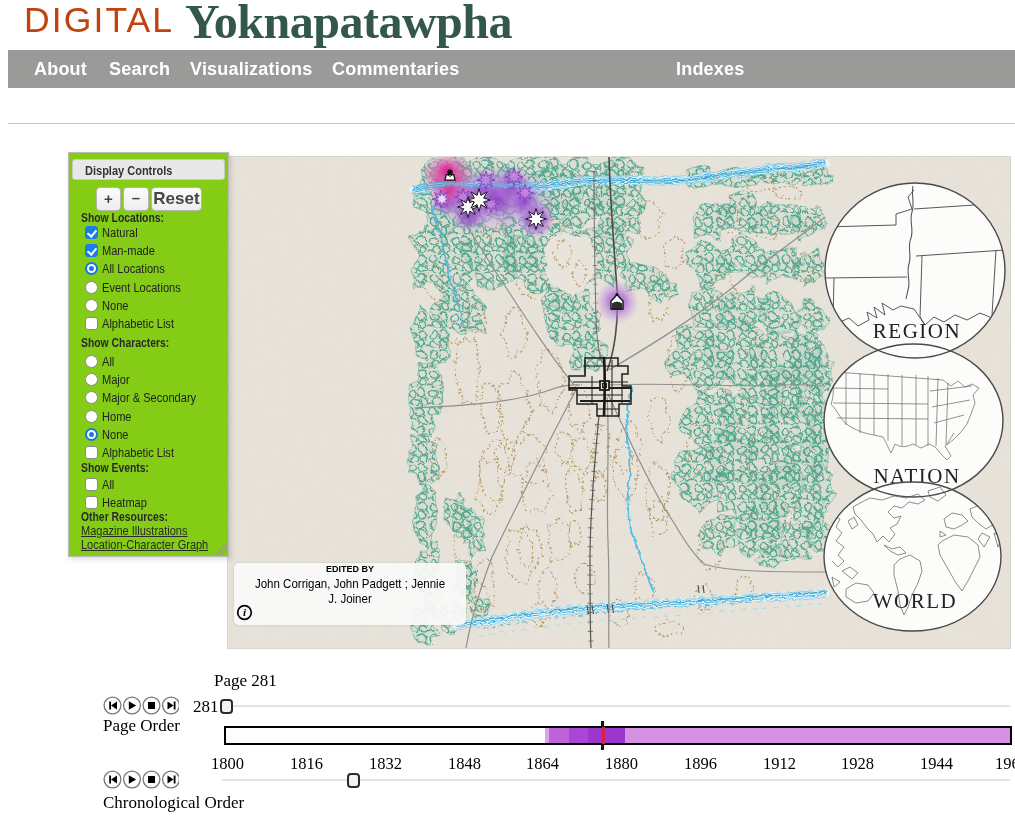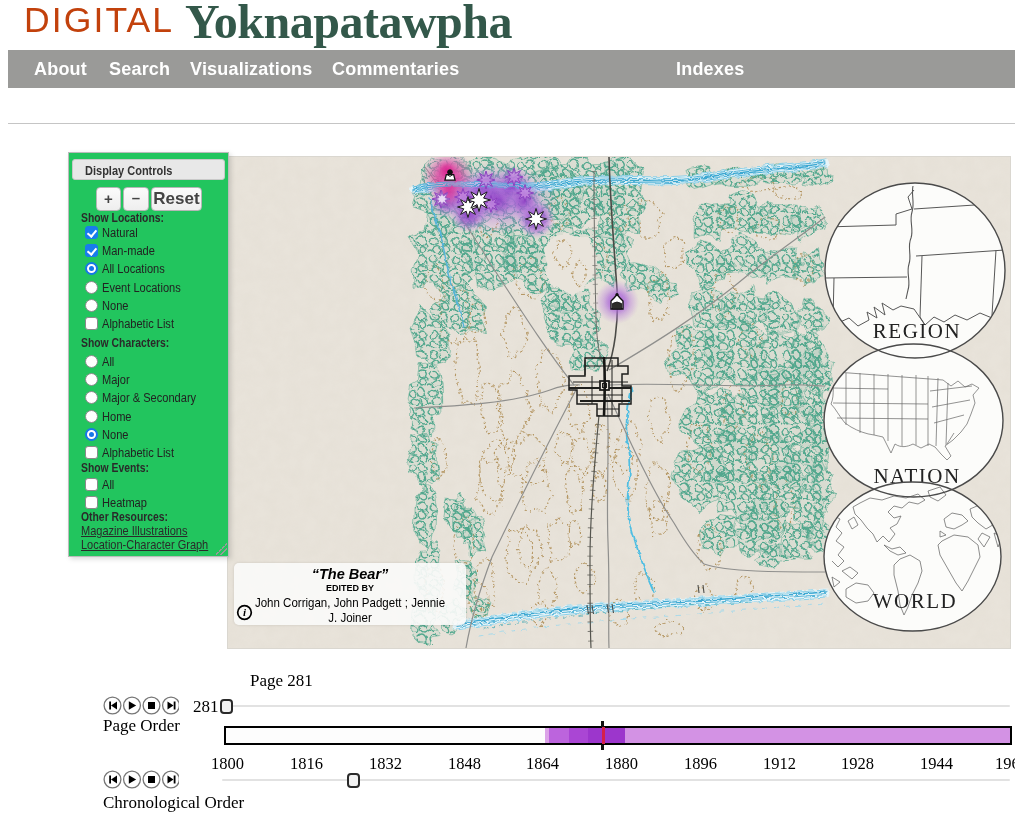--- a/index.html
+++ b/index.html
@@ -4,21 +4,21 @@
 <style>
 html,body{margin:0;padding:0;background:#fff;}
 body{width:1015px;height:819px;position:relative;font-family:"Liberation Sans",sans-serif;overflow:hidden;}
 #hdr{position:absolute;left:0;top:0;width:1015px;height:50px;}
 #hdr .dig{position:absolute;left:24px;top:3px;font-family:"Liberation Sans",sans-serif;font-size:35.5px;font-weight:400;letter-spacing:2.1px;color:#c2410c;line-height:1;}
 #hdr .yok{position:absolute;left:185px;top:-2px;font-family:"Liberation Serif",serif;font-size:48px;font-weight:bold;color:#33584a;line-height:1;letter-spacing:-0.5px;}
 #nav{position:absolute;left:8px;top:50px;width:1007px;height:38px;background:#9a9a98;}
 #nav a{position:absolute;top:0;height:38px;line-height:38px;color:#fff;font-size:18px;font-weight:600;text-decoration:none;letter-spacing:0.2px;}
 #rule{position:absolute;left:8px;top:123px;width:1007px;height:1px;background:#c5c5c5;}
 
-#panel{position:absolute;left:68px;top:152px;width:159px;height:403px;background:#22c55e;border:1px solid #bbb;box-shadow:2px 2px 5px rgba(0,0,0,0.15);}
+#panel{position:absolute;left:68px;top:152px;width:159px;height:403px;background:#84cc16;border:1px solid #bbb;box-shadow:2px 2px 5px rgba(0,0,0,0.15);}
 #ptitle{position:absolute;left:3px;top:6px;right:3px;height:21px;background:#e8e8e8;border:1px solid #c9c9c9;border-radius:3px;font-size:12.8px;font-weight:bold;color:#333;line-height:21px;box-sizing:border-box;}
 .pbtn{position:absolute;box-sizing:border-box;border:1px solid #b6b6b6;border-radius:4px;background:linear-gradient(#fbfbfb,#eee);color:#444;text-align:center;font-weight:bold;}
 #bplus{left:27px;top:34px;width:25px;height:24px;font-size:15px;line-height:22px;}
 #bminus{left:54px;top:34px;width:26px;height:24px;font-size:15px;line-height:20px;}
 #breset{left:82px;top:34px;width:51px;height:24px;font-size:17px;line-height:22px;}
 .phead{position:absolute;left:12px;font-size:12.5px;font-weight:bold;color:#2a2a2a;white-space:nowrap;transform:scaleX(0.83);transform-origin:0 50%;}
 .prow{position:absolute;left:16px;font-size:12.3px;color:#222;white-space:nowrap;height:14px;line-height:14px;}
 .prow .lbl{margin-left:4px;display:inline-block;transform:scaleX(0.9);transform-origin:0 50%;}
 .cb,.rd{display:inline-block;width:13px;height:13px;box-sizing:border-box;vertical-align:-2px;background:#fff;border:1.5px solid #8a8a8a;}
 .cb{border-radius:3px;}
@@ -33,21 +33,21 @@
 
 #map{position:absolute;left:228px;top:157px;width:782px;height:491px;background:#eae5dd;outline:1px solid rgba(150,140,120,0.35);}
 
 #cap{position:absolute;left:234px;top:563px;width:232px;height:62px;background:rgba(250,250,249,0.92);border-radius:5px;box-shadow:0 0 3px rgba(0,0,0,0.12);text-align:center;font-family:"Liberation Sans",sans-serif;}
 #cap .t1{font-size:14.5px;font-weight:bold;font-style:italic;margin-top:3px;}
 #cap .t2{font-size:9px;font-weight:bold;margin-top:1px;}
 #cap .t3{font-size:12.8px;margin-top:2px;line-height:15px;transform:scaleX(0.90);}
 #capi{position:absolute;left:236px;top:604px;width:17px;height:17px;}
 
 .ser{font-family:"Liberation Serif",serif;color:#000;}
-#pg281{position:absolute;left:214px;top:671px;font-size:17px;margin-left:36px;}
+#pg281{position:absolute;left:214px;top:671px;font-size:17px;}
 #lab281{position:absolute;left:193px;top:697px;font-size:17px;}
 #pageorder{position:absolute;left:103px;top:716px;font-size:17px;}
 #chrono{position:absolute;left:103px;top:793px;font-size:17px;}
 .track{position:absolute;height:2px;background:#e2e2e2;border-radius:1px;}
 #track1{left:222px;top:705px;width:788px;}
 #track2{left:222px;top:779px;width:788px;}
 .thumb{position:absolute;width:13px;height:15px;background:#f2f2f2;border:2px solid #2a2a2a;border-radius:4px;box-sizing:border-box;}
 #thumb1{left:220px;top:699px;}
 #thumb2{left:347px;top:773px;}
 #tbar{position:absolute;left:224px;top:726px;width:788px;height:19px;background:#fdfdfd;border:2px solid #000;box-sizing:border-box;}
@@ -469,21 +469,20 @@
  <div class="phead" style="top:308px">Show Events:</div>
  <div class="prow" style="top:325px"><span class="cb"></span><span class="lbl">All</span></div>
  <div class="prow" style="top:343px"><span class="cb"></span><span class="lbl">Heatmap</span></div>
  <div class="phead" style="top:357px">Other Resources:</div>
  <div class="plink" style="top:370px">Magazine Illustrations</div>
  <div class="plink" style="top:384px">Location-Character Graph</div>
  <div id="pgrip"></div>
 </div>
 
 <div id="cap">
- <div class="t1">“The Bear”</div>
  <div class="t2">EDITED BY</div>
  <div class="t3">John Corrigan, John Padgett ; Jennie<br>J. Joiner</div>
 </div>
 <svg id="capi" viewBox="0 0 20 20">
     <circle cx="10" cy="10" r="8" fill="none" stroke="#000" stroke-width="2"></circle>
     <text x="10" y="14.5" text-anchor="middle" font-family="Liberation Serif,serif" font-size="13" font-weight="bold" font-style="italic" fill="#000">i</text>
   </svg>
 
 <div id="pg281" class="ser">Page 281</div>
 <div id="lab281" class="ser">281</div>

